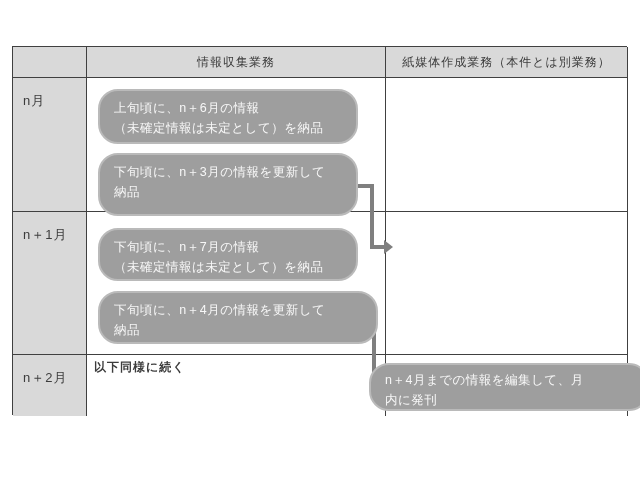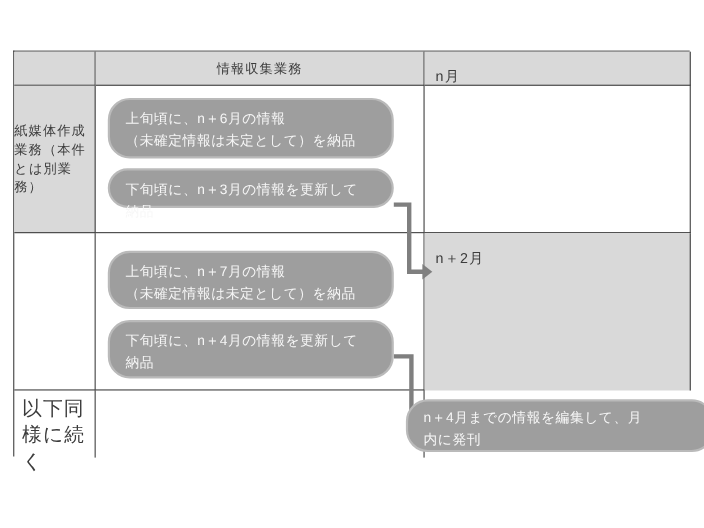--- a/index.html
+++ b/index.html
@@ -26,59 +26,60 @@
   .cell.last-row{border-bottom:none;}
   .shade{background:var(--cell-shade);}
   .head{
     display:flex;align-items:center;justify-content:center;
     font-size:12px;color:var(--text-dark);letter-spacing:1px;
   }
   .rowlabel{
     font-size:13px;color:var(--text-dark);
     padding:14px 0 0 10px;letter-spacing:1px;
   }
-  .notecell{font-size:18px;color:var(--text-dark);padding:4px 0 0 7px;letter-spacing:1px;}
+  .notecell{font-size:12px;color:var(--text-dark);padding:4px 0 0 7px;letter-spacing:1px;font-weight:bold;}
   .overlay{position:absolute;left:0;top:0;width:615px;height:369px;pointer-events:none;}
   .task{
     position:absolute;
     background:var(--box-fill);
     border:2px solid var(--box-border);
     border-radius:20px;
     color:var(--box-text);
     font-size:12.5px;line-height:20px;letter-spacing:0.5px;
     padding:7px 12px 0 14px;
   }
   .task span{display:block;white-space:nowrap;overflow:hidden;}
   .b1{left:85px;top:42px;width:260px;height:55px;}
-  .b2{left:85px;top:106px;width:260px;height:36px;}
+  .b2{left:85px;top:106px;width:260px;height:63px;}
   .b3{left:85px;top:181px;width:260px;height:53px;}
-  .b4{left:85px;top:244px;width:260px;height:53px;}
+  .b4{left:85px;top:244px;width:280px;height:53px;}
   .r1{left:379px;top:175px;width:231px;height:54px;padding-top:9px;}
   .r2{left:356px;top:316px;width:280px;height:48px;padding-top:5px;}
   svg.connectors{position:absolute;left:0;top:0;}
   .conn{fill:none;stroke:var(--arrow);stroke-width:4px;}
   .head-tri{fill:var(--arrow);stroke:none;}
 </style>
 </head>
 <body>
 
 <div class="tbl">
 
   <div class="cell shade"></div>
   <div class="cell shade head">
     <span>情報収集業務</span>
   </div>
-  <div class="cell shade rowlabel">n月</div>
-
   <div class="cell shade head">
     <span>紙媒体作成業務（本件とは別業務）</span>
   </div>
+
+  <div class="cell shade rowlabel">n月</div>
   <div class="cell"></div>
   <div class="cell"></div>
 
+  <div class="cell shade rowlabel">n＋1月</div>
   <div class="cell"></div>
   <div class="cell"></div>
 
   <div class="cell shade rowlabel last-row">n＋2月</div>
   <div class="cell notecell last-row">以下同様に続く</div>
   <div class="cell last-row"></div>
 
   <div class="overlay">
     <svg class="connectors" width="615" height="369" viewBox="0 0 615 369">
       <polyline class="conn" points="345,139 359,139 359,200 372,200"></polyline>
@@ -89,21 +90,21 @@
 
     <div class="task b1">
       <span>上旬頃に、n＋6月の情報</span>
       <span>（未確定情報は未定として）を納品</span>
     </div>
     <div class="task b2">
       <span>下旬頃に、n＋3月の情報を更新して</span>
       <span>納品</span>
     </div>
     <div class="task b3">
-      <span>上旬頃に、n＋7月の情報</span>
+      <span>下旬頃に、n＋7月の情報</span>
       <span>（未確定情報は未定として）を納品</span>
     </div>
     <div class="task b4">
       <span>下旬頃に、n＋4月の情報を更新して</span>
       <span>納品</span>
     </div>
     <div class="task r2">
       <span>n＋4月までの情報を編集して、月</span>
       <span>内に発刊</span>
     </div>

